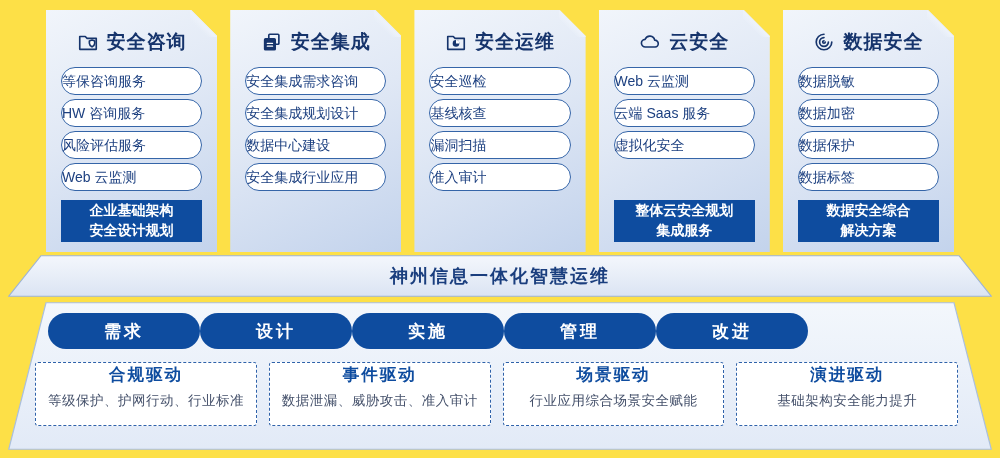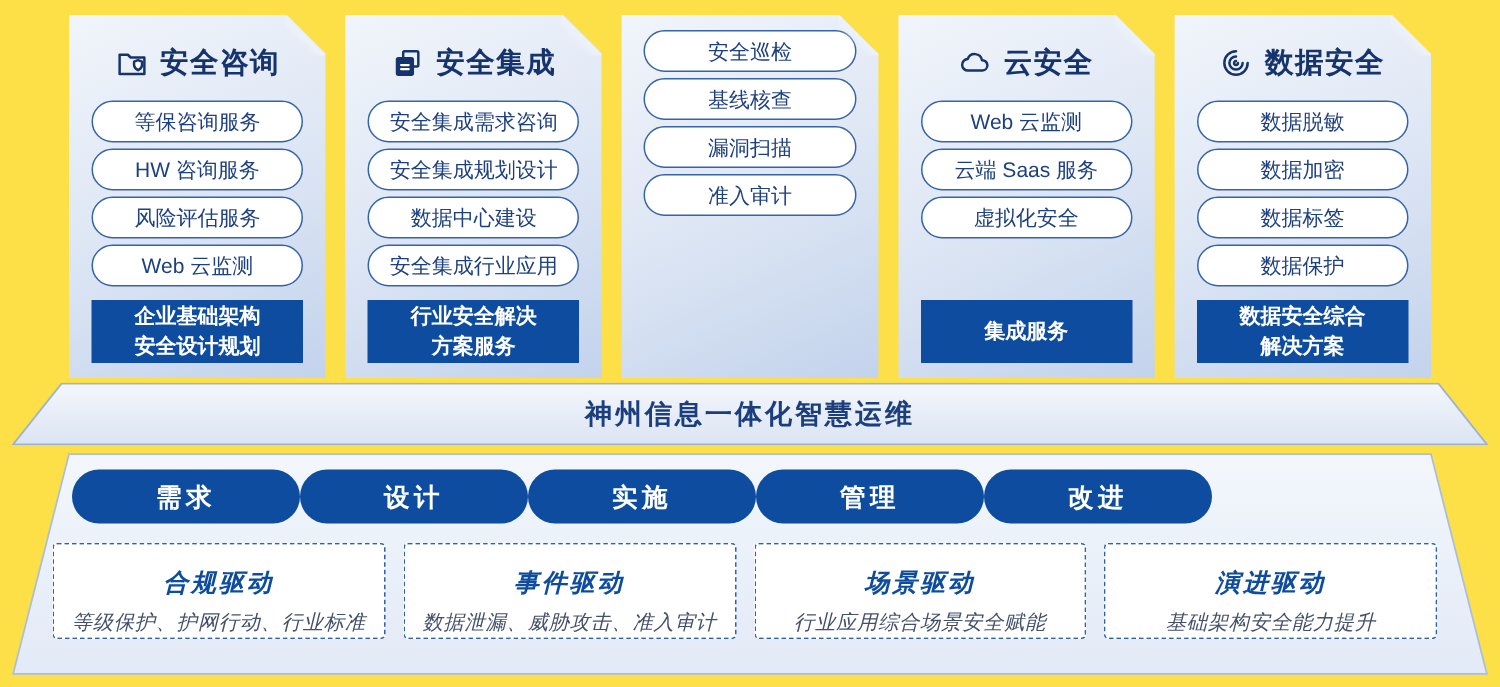--- a/index.html
+++ b/index.html
@@ -11,21 +11,21 @@
   .card { flex:1; position:relative;
           background:linear-gradient(155deg,#f1f5fb 0%,#e0e8f5 45%,#c3d3ec 100%);
           clip-path:polygon(0 0, calc(100% - 26px) 0, 100% 26px, 100% 100%, 0 100%); }
   .card::before { content:""; position:absolute; top:0; right:0; width:27px; height:27px;
           background:linear-gradient(to bottom left,#aebfdf 0%,#edf2fa 52%,rgba(238,242,250,0) 68%); }
   .card-header { display:flex; align-items:center; justify-content:center; gap:8px;
           height:30px; margin-top:17px; color:#16346c; font-size:19px; font-weight:bold; letter-spacing:1px; }
   .card-header svg { flex:0 0 auto; }
   .card-items { padding:10px 15px 0 15px; }
   .card-item { height:28px; line-height:26px; background:#ffffff; border:1.5px solid #3565a8;
-          border-radius:14px; text-align:center; font-size:14px; color:#1d4080; margin-bottom:4px; }
+          border-radius:14px; font-size:14px; color:#1d4080; margin-bottom:4px; }
   .card-footer { position:absolute; left:15px; right:15px; top:190px; height:42px;
           background:#0e4c9f; color:#ffffff; font-weight:bold; font-size:14px; line-height:1.4;
           display:flex; flex-direction:column; align-items:center; justify-content:center; text-align:center; }
 
   
   .banner { position:absolute; left:8px; top:255px; width:984px; height:42px; }
   .banner svg { position:absolute; left:0; top:0; }
   .banner-title { position:relative; text-align:center; line-height:42px;
           font-size:18px; font-weight:bold; color:#1a3e7e; letter-spacing:2px; }
 
@@ -34,21 +34,21 @@
 
   
   .pills { position:absolute; left:48px; top:313px; width:904px; display:flex; }
   .pill { width:152px; height:36px; border-radius:18px; background:#0e4c9f; color:#ffffff;
           font-size:17px; font-weight:bold; letter-spacing:3px;
           display:flex; align-items:center; justify-content:center; }
 
   
   .drivers { position:absolute; left:35px; top:362px; width:923px; display:flex; gap:12px; }
   .driver { flex:1; height:64px; background:#ffffff; border:1.6px dashed #2f62aa; border-radius:3px;
-          text-align:center; padding-top:15px;font-style:italic; }
+          text-align:center; padding-top:1px; }
   .driver-title { font-size:16.5px; font-weight:bold; color:#0e4c9f; letter-spacing:2px; }
   .driver-desc { margin-top:6px; font-size:13.5px; color:#44506a; letter-spacing:0.5px; }
 
   .icon { stroke:#16346c; fill:none; stroke-width:1.8; stroke-linejoin:round; stroke-linecap:round; }
 </style>
 </head>
 <body>
 
 <div class="stage">
 
@@ -82,27 +82,31 @@
           <path d="M7 13.5h5.5M7 16.5h5.5" stroke="#ffffff" stroke-width="1.6"></path>
         </svg>
         <span>安全集成</span>
       </div>
       <div class="card-items">
         <div class="card-item">安全集成需求咨询</div>
         <div class="card-item">安全集成规划设计</div>
         <div class="card-item">数据中心建设</div>
         <div class="card-item">安全集成行业应用</div>
       </div>
-      <div class="card-footer">
-        <span>行业安全解决</span>
-        <span>方案服务</span>
-      </div>
-    </div>
-
-    <div class="card">
+    </div>
+
+    <div class="card">
+      <div class="card-header">
+        <svg class="icon" width="22" height="22" viewBox="0 0 24 24">
+          <path d="M3 6h6l2 2h10v12H3z"></path>
+          <circle cx="12" cy="13.5" r="3.6" fill="#16346c" stroke="none"></circle>
+          <path d="M12 13.5V9.9a3.6 3.6 0 0 1 3.6 3.6z" fill="#ffffff" stroke="none"></path>
+        </svg>
+        <span>安全运维</span>
+      </div>
       <div class="card-items">
         <div class="card-item">安全巡检</div>
         <div class="card-item">基线核查</div>
         <div class="card-item">漏洞扫描</div>
         <div class="card-item">准入审计</div>
       </div>
     </div>
 
     <div class="card">
       <div class="card-header">
@@ -110,38 +114,39 @@
           <path d="M7 17.5a4.2 4.2 0 0 1-.3-8.4 5.4 5.4 0 0 1 10.4.9 3.6 3.6 0 0 1 .4 7.4z"></path>
         </svg>
         <span>云安全</span>
       </div>
       <div class="card-items">
         <div class="card-item">Web 云监测</div>
         <div class="card-item">云端 Saas 服务</div>
         <div class="card-item">虚拟化安全</div>
       </div>
       <div class="card-footer">
+        <span>整体云安全规划</span>
         <span>集成服务</span>
       </div>
     </div>
 
     <div class="card">
       <div class="card-header">
         <svg class="icon" width="22" height="22" viewBox="0 0 24 24">
           <path d="M12 3.5a8.5 8.5 0 1 0 8.5 8.5"></path>
           <path d="M12 7.2a4.8 4.8 0 1 0 4.8 4.8"></path>
           <path d="M12 10.6a1.4 1.4 0 1 0 1.4 1.4"></path>
         </svg>
         <span>数据安全</span>
       </div>
       <div class="card-items">
         <div class="card-item">数据脱敏</div>
         <div class="card-item">数据加密</div>
+        <div class="card-item">数据保护</div>
         <div class="card-item">数据标签</div>
-        <div class="card-item">数据保护</div>
       </div>
       <div class="card-footer">
         <span>数据安全综合</span>
         <span>解决方案</span>
       </div>
     </div>
 
   </div>
 
   <div class="banner">

